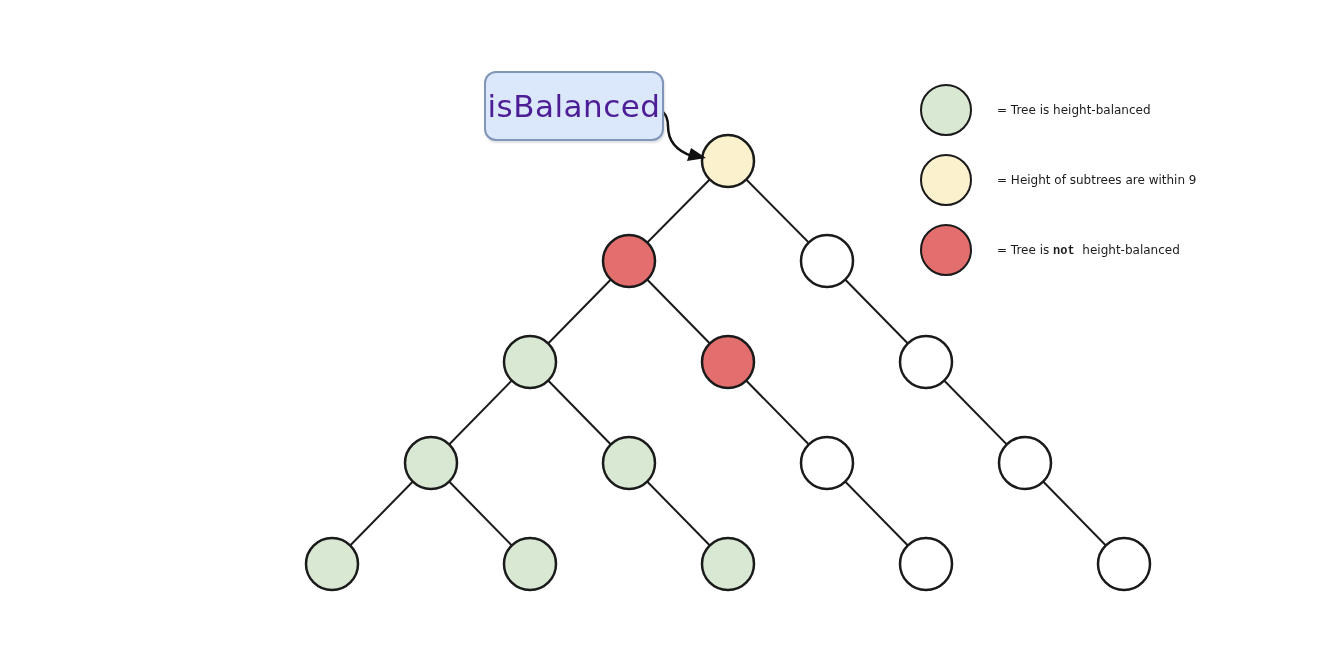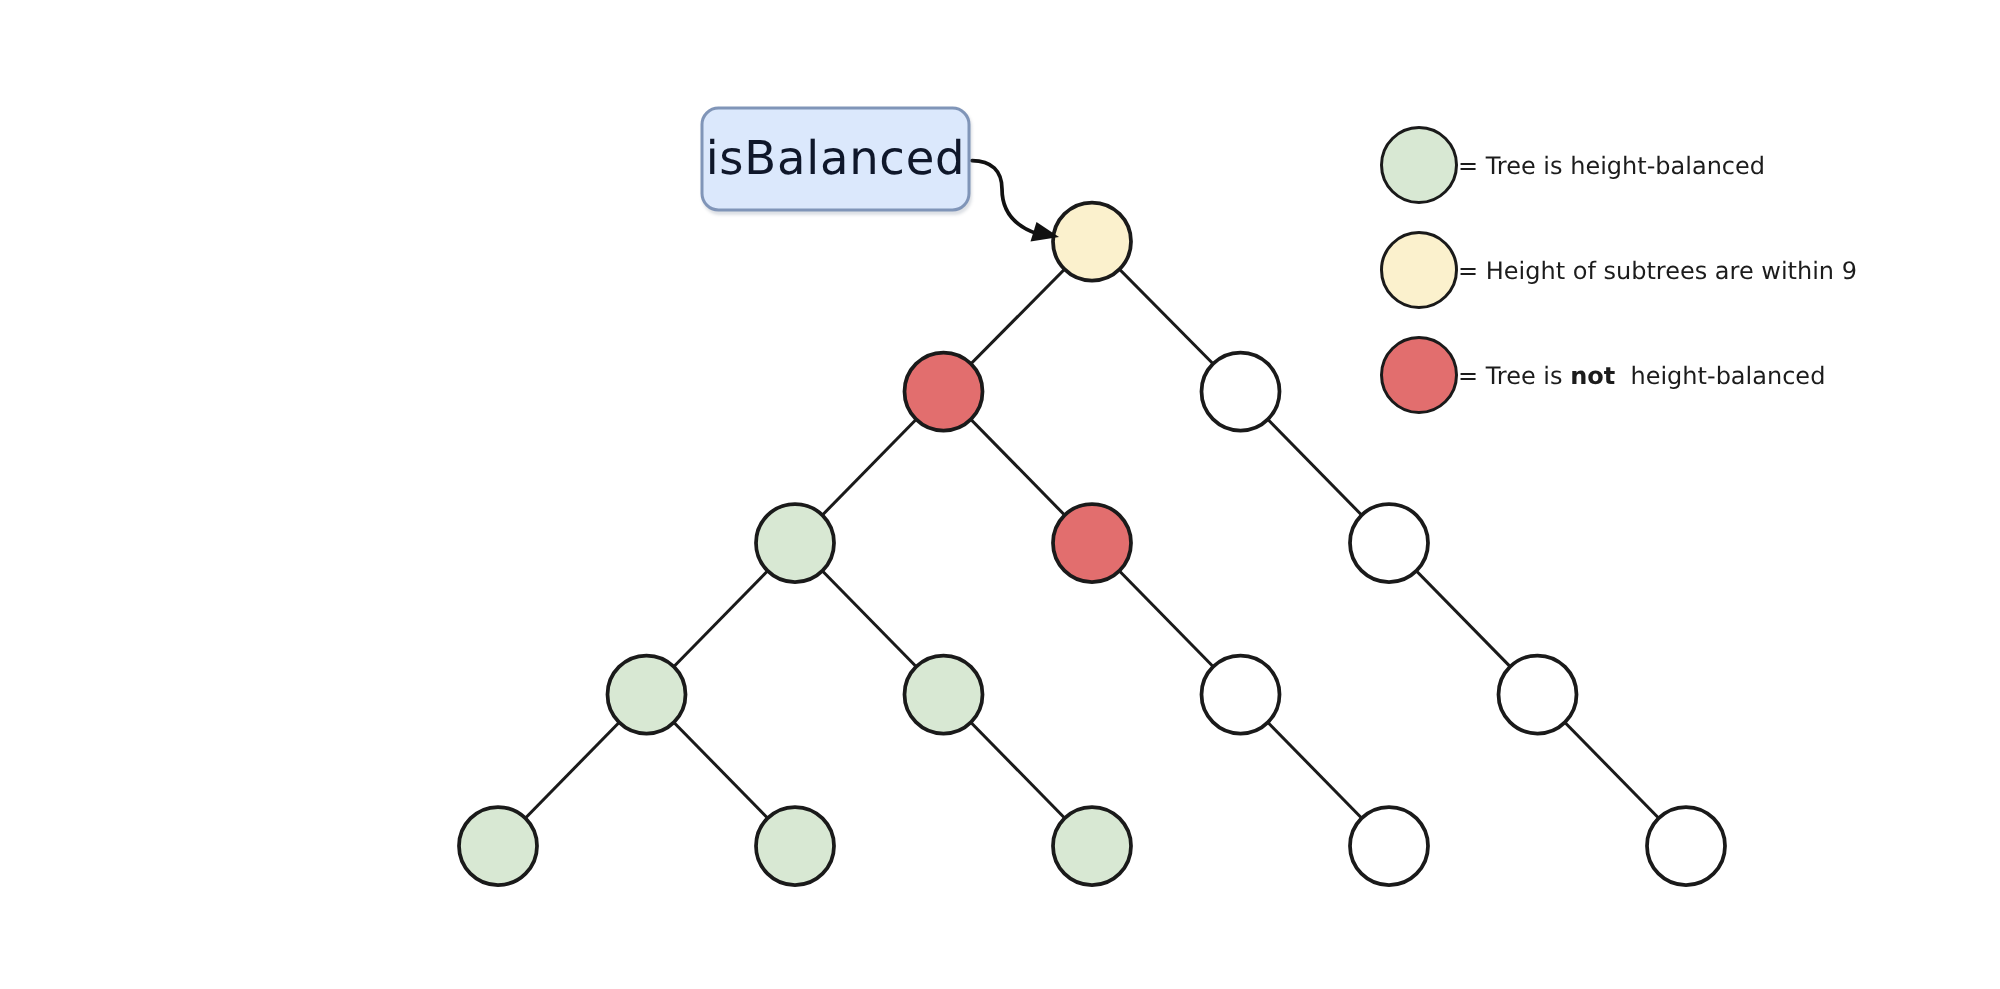--- a/index.html
+++ b/index.html
@@ -17,33 +17,33 @@
   }
   .tree-svg {
     position: absolute;
     left: 0;
     top: 0;
     width: 1333px;
     height: 659px;
   }
   .label-box {
     position: absolute;
-    left: 467px;
+    left: 484px;
     top: 71px;
     width: 180px;
     height: 70px;
     box-sizing: border-box;
     background: #dbe8fc;
     border: 2px solid #8095b8;
     border-radius: 12px;
     display: flex;
     align-items: center;
     justify-content: center;
     font-size: 31px;
-    color: #0f172a;
+    color: #4c1d95;
     letter-spacing: 0.5px;
     box-shadow: 1px 2px 2px rgba(120,130,150,0.25);
   }
   .legend {
     position: absolute;
     left: 920px;
     top: 84px;
     width: 400px;
   }
   .legend-row {
@@ -54,26 +54,28 @@
   }
   .legend-circle {
     width: 52px;
     height: 52px;
     box-sizing: border-box;
     border: 2px solid #1a1a1a;
     border-radius: 50%;
     flex: 0 0 52px;
   }
   .legend-text {
-    font-size: 16px;
+    margin-left: 25px;
+    font-size: 12px;
     color: #1c1c1c;
     white-space: pre;
   }
   .legend-text .bold-part {
     font-weight: 700;
+    font-family: Liberation Mono, monospace;
   }
 </style>
 </head>
 <body>
 
 <div class="canvas">
 
   <svg class="tree-svg" id="tree-svg" viewBox="0 0 1333 659" xmlns="http://www.w3.org/2000/svg">
 
     <g id="edges-layer">

